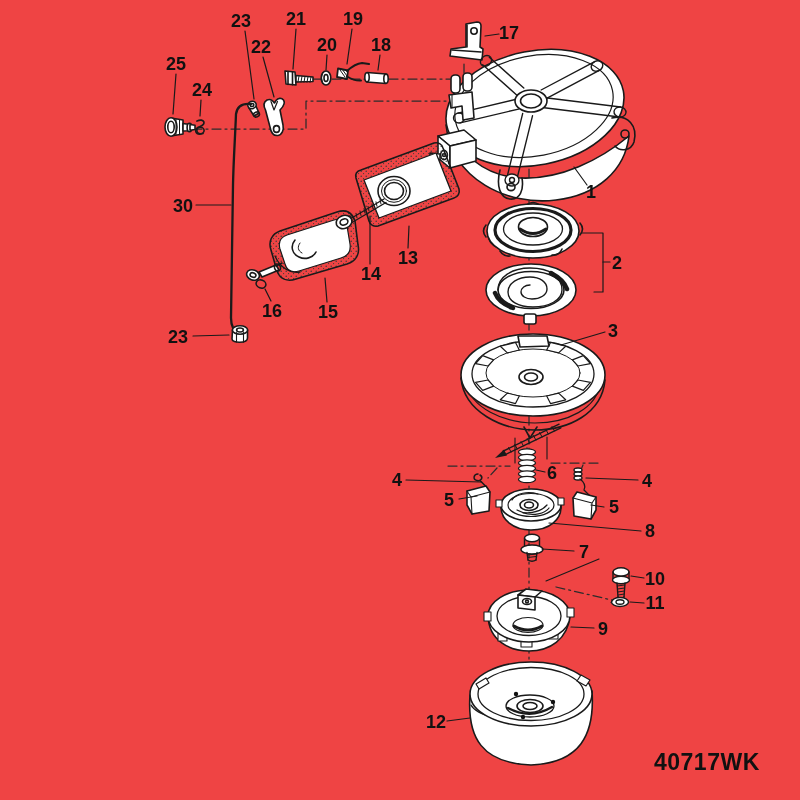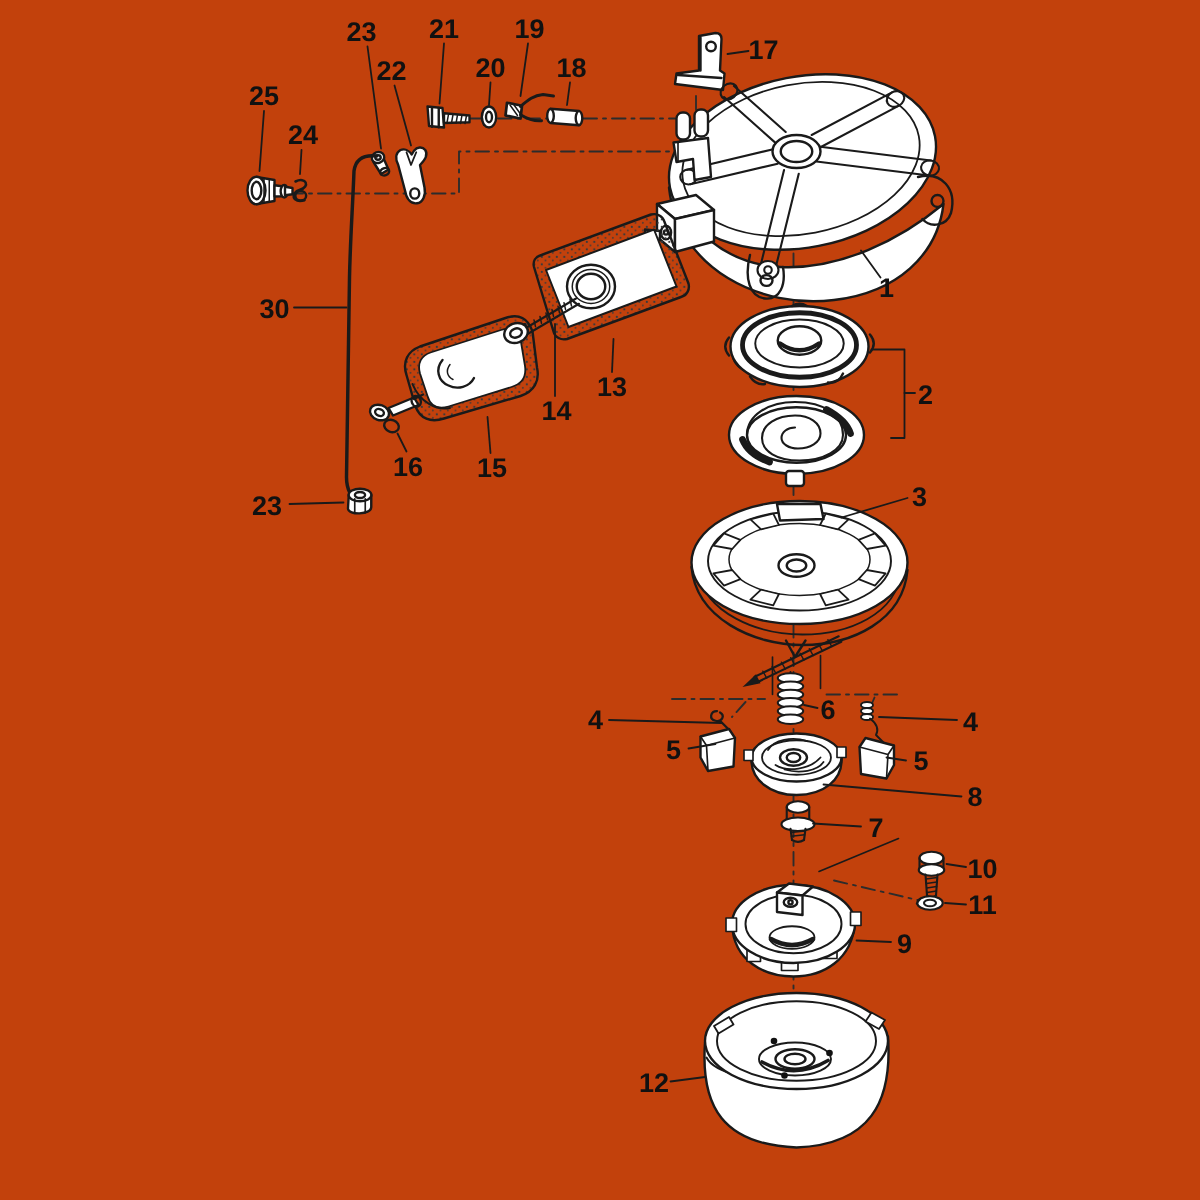--- a/index.html
+++ b/index.html
@@ -1,17 +1,17 @@
 <!DOCTYPE html>
 <html lang="en"><head>
 <meta charset="utf-8">
 <title>Diagram</title>
 <style>
   html,body{margin:0;padding:0;background:#fff;}
-  #stage{position:relative;width:800px;height:800px;background:#c2410c;overflow:hidden;
+  #stage{position:relative;width:800px;height:800px;background:#ef4444;overflow:hidden;
          font-family:"Liberation Sans",sans-serif;}
   #art{position:absolute;left:0;top:0;}
   .callout{font:bold 18px "Liberation Sans",sans-serif;fill:#111;}
   #diagram-code{position:absolute;left:654px;top:749px;width:140px;
     font:bold 23px "Liberation Sans",sans-serif;color:#111;letter-spacing:.5px;}
 </style>
 </head>
 <body>
 
 <div id="stage">
@@ -389,13 +389,14 @@
           <polyline points="644,603 630,602" fill="none" stroke="#1a1a1a"></polyline>
           <text x="655" y="603" text-anchor="middle" dominant-baseline="central" class="callout" stroke="none">11</text>
           <polyline points="594,628 571,627" fill="none" stroke="#1a1a1a"></polyline>
           <text x="603" y="629" text-anchor="middle" dominant-baseline="central" class="callout" stroke="none">9</text>
           <polyline points="447,721 470,718" fill="none" stroke="#1a1a1a"></polyline>
           <text x="436" y="722" text-anchor="middle" dominant-baseline="central" class="callout" stroke="none">12</text>
         </g>
   </g>
 </svg>
 
+<div id="diagram-code">40717WK</div>
 </div>
 
 </body></html>

